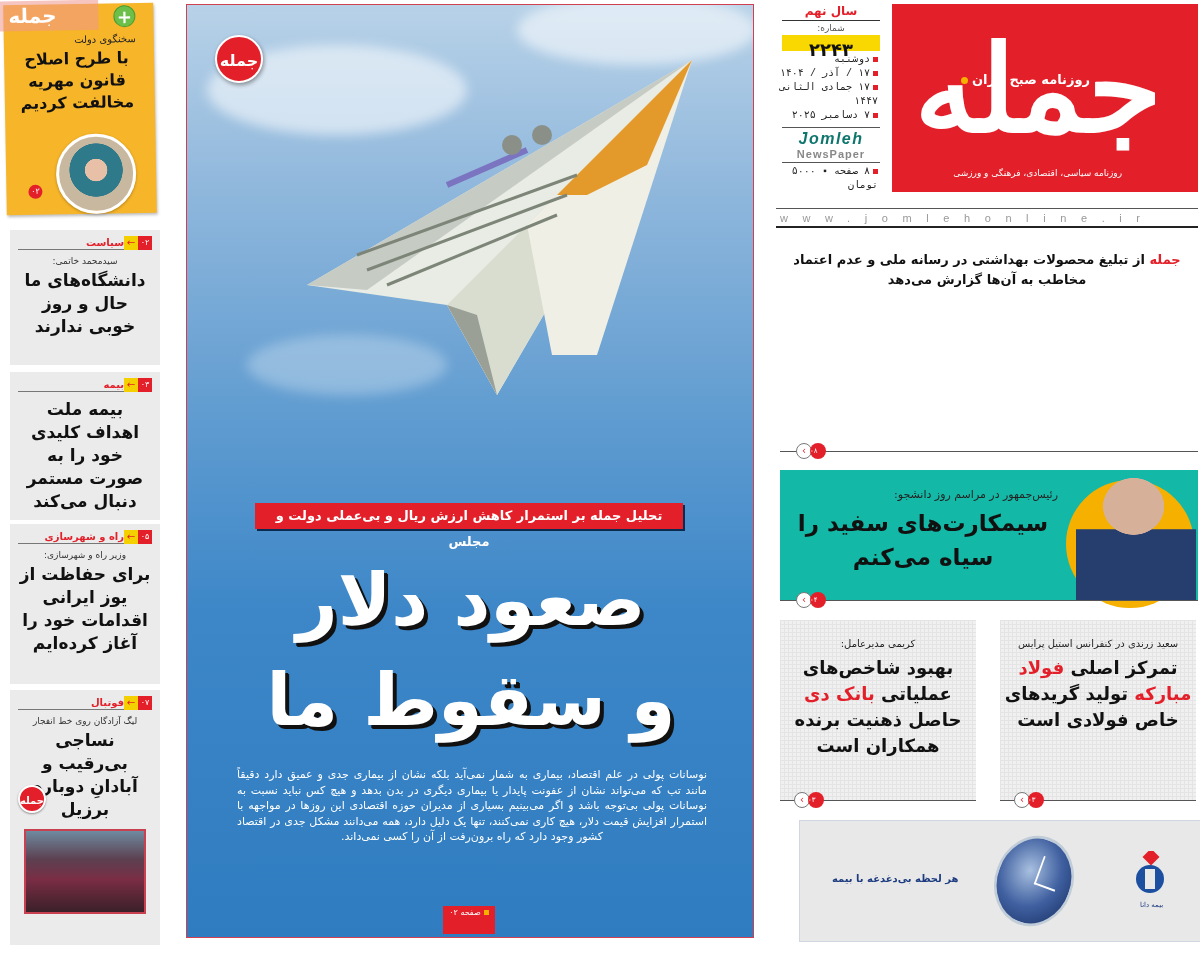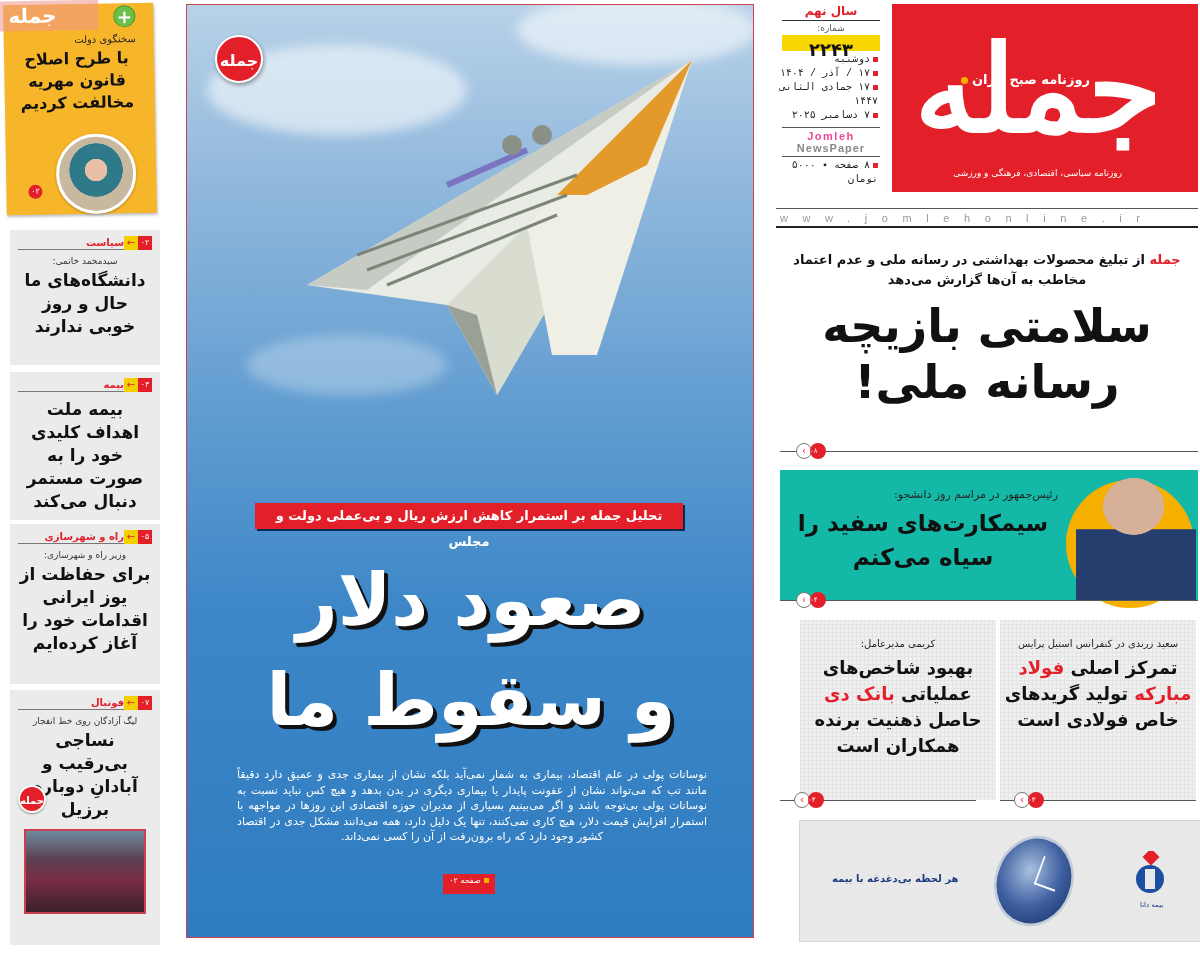--- a/index.html
+++ b/index.html
@@ -80,21 +80,21 @@
   .main-headline {
     position: absolute; left: 20px; top: 545px; width: 528px; text-align: center;
     color: #fff; font-size: 72px; font-weight: bold; line-height: 100px;
     text-shadow: 3px 3px 0 #111, 4px 4px 0 #111;
   }
   .lede {
     position: absolute; left: 50px; top: 762px; width: 470px; text-align: justify; text-align-last: center;
     color: #fff; font-size: 11px; line-height: 15.5px;
   }
   .page-ref {
-    position: absolute; left: 256px; top: 869px; width: 52px; height: 20px; background: #e3202a;
+    position: absolute; left: 256px; top: 901px; width: 52px; height: 28px; background: #e3202a;
     color: #fff; font-size: 8px; text-align: center; line-height: 14px;
   }
   .page-ref::before { content: ""; display: inline-block; width: 5px; height: 5px; background: #f5b000; margin-left: 3px; }
 
   
   .masthead {
     position: absolute; left: 892px; top: 4px; width: 306px; height: 188px; background: #e3202a; overflow: hidden;
   }
   .logo-text {
     position: absolute; right: 36px; top: 10px; color: #fff; font-size: 120px; font-weight: bold;
@@ -106,21 +106,21 @@
   .logo-sub::after { content: ""; display: inline-block; width: 7px; height: 7px; border-radius: 50%; background: #f5b000; margin-right: 4px; }
   .logo-tagline { position: absolute; right: 76px; top: 164px; color: #fff; font-size: 9px; }
 
   .info-box { position: absolute; left: 776px; top: 4px; width: 110px; height: 190px; text-align: center; }
   .info-year { color: #e3202a; font-size: 12px; font-weight: bold; border-bottom: 1px solid #333; padding-bottom: 2px; margin: 0 6px; }
   .info-issue-lbl { font-size: 9px; color: #555; margin-top: 2px; }
   .info-issue { background: #f8d800; color: #111; font-size: 18px; font-weight: bold; margin: 2px 6px; height: 16px; line-height: 30px; }
   .info-line { font-size: 10px; color: #222; text-align: right; padding-right: 8px; line-height: 14px; font-family: Liberation Mono, monospace; }
   .info-line::before { content: ""; display: inline-block; width: 5px; height: 5px; background: #e3202a; margin-left: 3px; }
   .info-brand { border-top: 1px solid #555; border-bottom: 1px solid #555; margin: 4px 6px 2px 6px; padding: 2px 0; direction: ltr; }
-  .info-brand .en1 { color: #ec4899; font-size: 11px; font-weight: bold; letter-spacing: 1.5px; font-family: "Liberation Sans", sans-serif; }
+  .info-brand .en1 { color: #0f766e; font-size: 16px; font-weight: bold; letter-spacing: 1.5px; font-family: "Liberation Sans", sans-serif; font-style: italic; }
   .info-brand .en2 { color: #888; font-size: 11px; font-weight: bold; letter-spacing: 1px; font-family: "Liberation Sans", sans-serif; }
 
   .url-bar {
     position: absolute; left: 776px; top: 208px; width: 422px; height: 20px;
     border-top: 1px solid #555; border-bottom: 2px solid #222; direction: ltr;
     font-family: "Liberation Sans", sans-serif; color: #999; font-size: 11px; letter-spacing: 14.6px;
     line-height: 18px; padding-left: 4px; white-space: nowrap; overflow: hidden;
   }
 
   .lead-story { position: absolute; left: 776px; top: 250px; width: 422px; text-align: center; }
@@ -281,21 +281,20 @@
   </div>
   <div class="info-line">۸ صفحه ▪ ۵۰۰۰ تومان</div>
 </div>
 
 <div class="url-bar">www.jomlehonline.ir</div>
 
 <div class="lead-story">
   <div class="lead-kicker">
     <span class="brand">جمله</span><span> از تبلیغ محصولات بهداشتی در رسانه ملی و عدم اعتماد مخاطب به آن‌ها گزارش می‌دهد</span>
   </div>
-  <div class="lead-title">سلامتی بازیچه رسانه ملی!</div>
 </div>
 
 <div class="divider" style="left:780px; top:451px; width:418px;"></div>
 <div class="pg-marker" style="left:796px; top:443px;">
   <span class="circ">‹</span>
   <span class="red">۰۸</span>
 </div>
 
 <div class="pres-box">
   <div class="pres-photo-bg"></div>
@@ -314,21 +313,21 @@
   <div class="half-title">
     <span>تمرکز اصلی </span><span class="hl">فولاد مبارکه</span><span> تولید گریدهای خاص فولادی است</span>
   </div>
 </div>
 <div class="divider" style="left:1000px; top:800px; width:196px;"></div>
 <div class="pg-marker" style="left:1014px; top:792px;">
   <span class="circ">‹</span>
   <span class="red">۰۳</span>
 </div>
 
-<div class="half-box" style="left:780px;margin-left:20px;">
+<div class="half-box" style="left:780px;">
   <div class="half-kicker">کریمی مدیرعامل:</div>
   <div class="half-title">
     <span>بهبود شاخص‌های عملیاتی </span><span class="hl">بانک دی</span><span> حاصل ذهنیت برنده همکاران است</span>
   </div>
 </div>
 <div class="divider" style="left:780px; top:800px; width:196px;"></div>
 <div class="pg-marker" style="left:794px; top:792px;">
   <span class="circ">‹</span>
   <span class="red">۰۳</span>
 </div>

